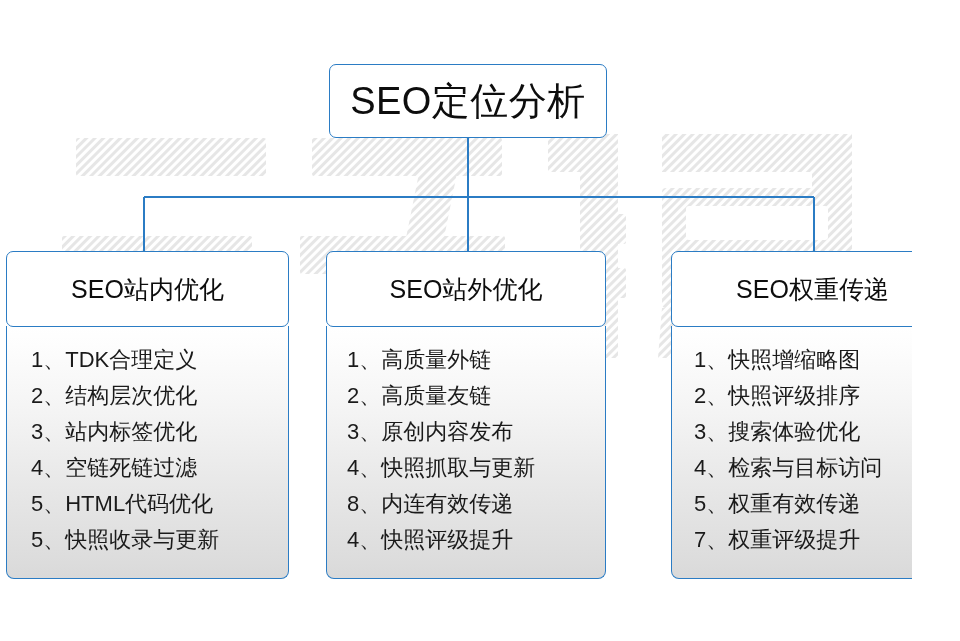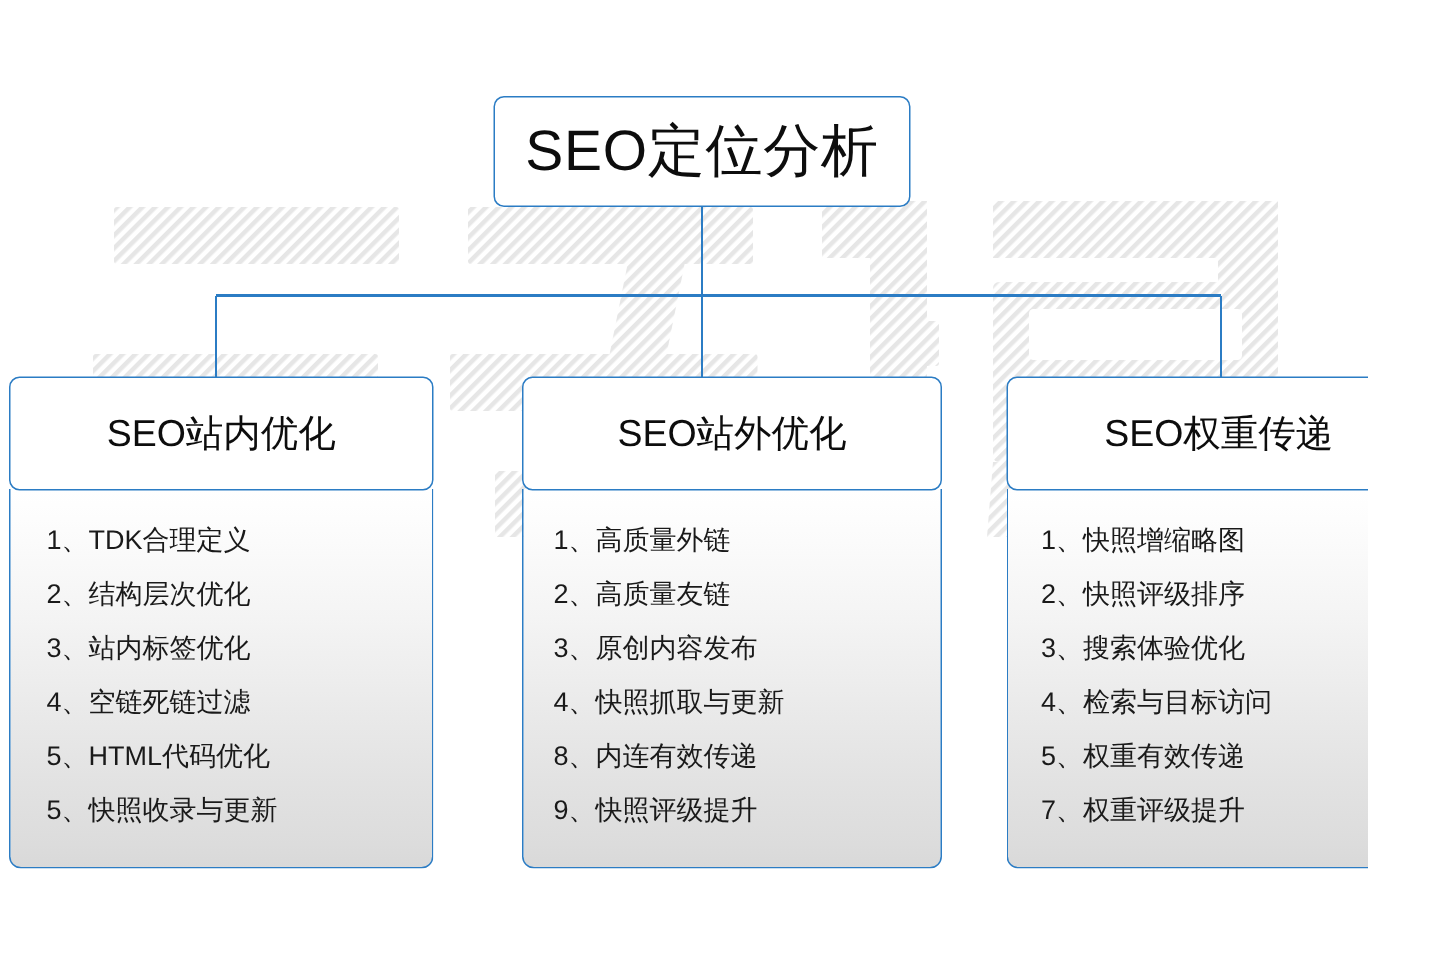--- a/index.html
+++ b/index.html
@@ -70,21 +70,21 @@
     white-space: nowrap;
   }
 
   
   .column {
     position: absolute;
     top: 251px;
     z-index: 3;
   }
   .col-1 { left: 6px;   width: 283px; }
-  .col-2 { left: 348px; width: 280px; }
+  .col-2 { left: 326px; width: 280px; }
   .col-3 { left: 671px; width: 283px; }
 
   .col-header {
     box-sizing: border-box;
     height: 76px;
     border: 1.5px solid #2b7cc4;
     border-radius: 7px;
     background: #ffffff;
     display: flex;
     align-items: center;
@@ -118,21 +118,21 @@
     padding: 16px 0 0 0;
     overflow: hidden;
   }
 
   .item-list {
     list-style: none;
     margin: 0;
     padding: 0 0 0 24px;
   }
   .item-list li {
-    font-size: 18px;
+    font-size: 22px;
     color: #1a1a1a;
     line-height: 36px;
     height: 36px;
     white-space: nowrap;
     letter-spacing: 0px;
   }
   .col-2 .item-list { padding-left: 20px; }
   .col-3 .item-list { padding-left: 22px; }
 </style>
 </head>
@@ -211,21 +211,21 @@
     <div class="col-header">
       <span class="header-text">SEO站外优化</span>
     </div>
     <div class="col-body">
       <ul class="item-list">
         <li>1、高质量外链</li>
         <li>2、高质量友链</li>
         <li>3、原创内容发布</li>
         <li>4、快照抓取与更新</li>
         <li>8、内连有效传递</li>
-        <li>9、快照评级提升</li>
+        <li>4、快照评级提升</li>
       </ul>
     </div>
   </div>
 
   <div class="column col-3">
     <div class="col-header">
       <span class="header-text">SEO权重传递</span>
     </div>
     <div class="col-body">
       <ul class="item-list">

